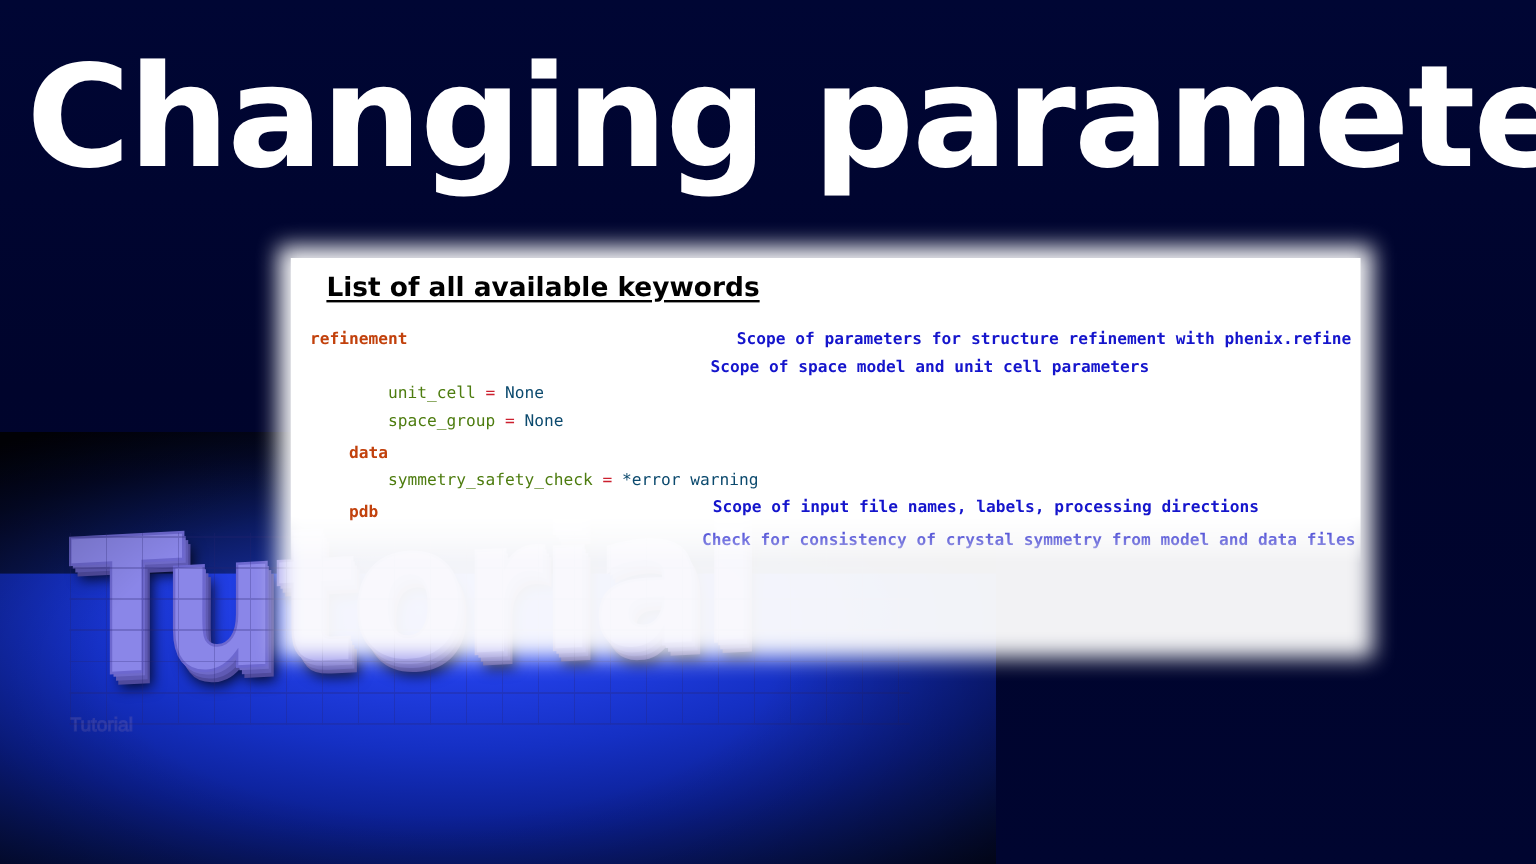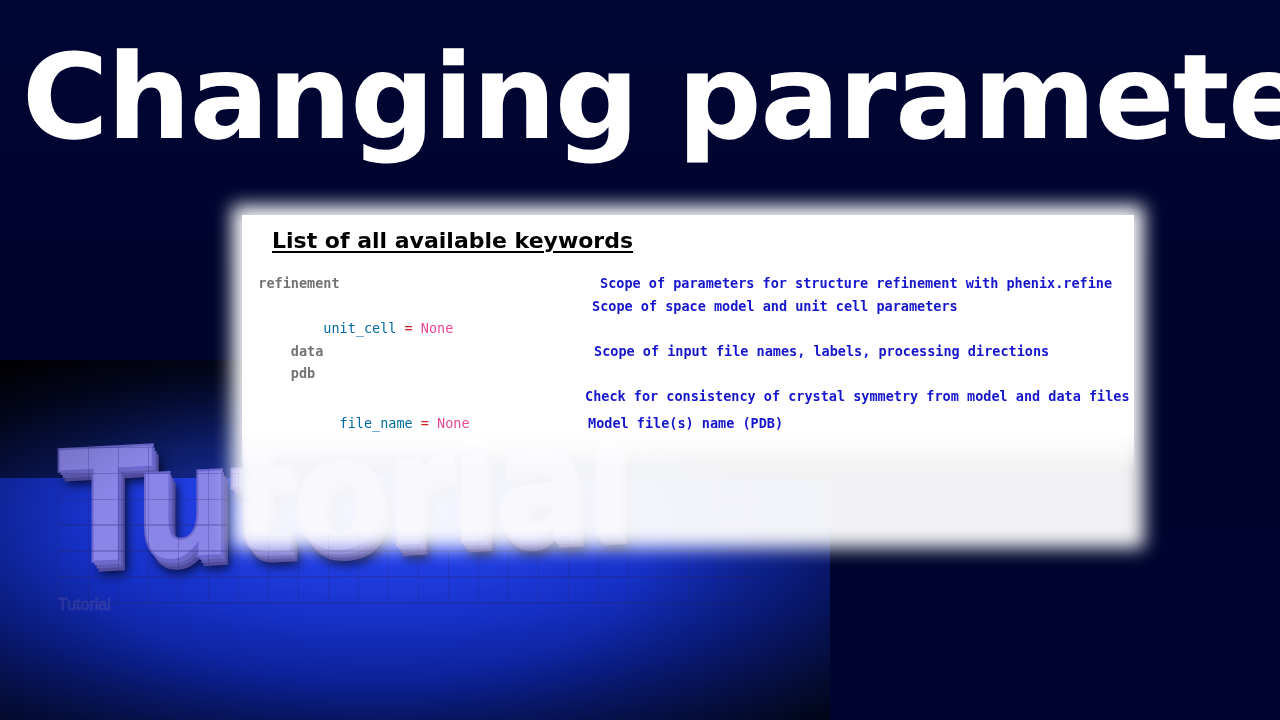--- a/index.html
+++ b/index.html
@@ -194,24 +194,24 @@
     white-space: pre;
     color: #000000;
   }
   .rhs {
     position: absolute;
     top: 0;
     white-space: pre;
     color: #1515cc;
     font-weight: bold;
   }
-  .scope { font-weight: bold; color: #737373; }
-  .kw { font-weight: normal; color: #0369a1; }
+  .scope { font-weight: bold; color: #c2410c; }
+  .kw { font-weight: normal; color: #4d7c0f; }
   .eq { color: #cc1f2e; font-weight: normal; }
-  .val { color: #ec4899; font-weight: normal; }
+  .val { color: #0c4a6e; font-weight: normal; }
 </style>
 </head>
 <body>
 
 <div id="slide">
 
   <div class="bg-navy"></div>
 
   <div class="tutorial-block">
     <div class="tut-sky"></div>
@@ -226,24 +226,26 @@
     <div class="tut-vign"></div>
   </div>
 
   <div class="title">Changing parameters</div>
 
   <div class="panel-wrap">
     <div class="panel-glow"></div>
     <div class="panel">
       <div class="panel-heading">List of all available keywords</div>
       <div class="code" id="code-lines">
-          <div class="cline"><span class="lhs"><span>  </span><span class="scope">refinement</span></span><span class="rhs" style="left: 358px; text-align: center;">Scope of parameters for structure refinement with phenix.refine</span></div>
+          <div class="cline"><span class="lhs"><span>  </span><span class="scope">refinement</span></span><span class="rhs" style="left: 372px; text-align: center;">Scope of parameters for structure refinement with phenix.refine</span></div>
           <div class="cline"><span class="rhs" style="left: 350px;">Scope of space model and unit cell parameters</span></div>
           <div class="cline"><span class="lhs"><span>          </span><span class="kw">unit_cell</span><span class="eq"> = </span><span class="val">None</span></span></div>
-          <div class="cline"><span class="lhs"><span>      </span><span class="scope">data</span></span><span class="rhs" style="left: 352px;">Scope of input file names, labels, processing directions</span></div>
+          <div class="cline tall"><span class="lhs"><span>          </span><span class="kw">space_group</span><span class="eq"> = </span><span class="val">None</span></span></div>
+          <div class="cline"><span class="lhs"><span>      </span><span class="scope">data</span></span><span class="rhs" style="left: 352px; margin-top: 45px;">Scope of input file names, labels, processing directions</span></div>
+          <div class="cline tall"><span class="lhs"><span>          </span><span class="kw">symmetry_safety_check</span><span class="eq"> = </span><span class="val">*error warning</span></span></div>
           <div class="cline"><span class="lhs"><span>      </span><span class="scope">pdb</span></span></div>
           <div class="cline tall"><span class="rhs" style="left: 343px;">Check for consistency of crystal symmetry from model and data files</span></div>
           <div class="cline"><span class="lhs"><span>            </span><span class="kw">file_name</span><span class="eq"> = </span><span class="val">None</span></span><span class="rhs" style="left: 346px;">Model file(s) name (PDB)</span></div>
         </div>
     </div>
   </div>
 
 </div>
 
 </body></html>

